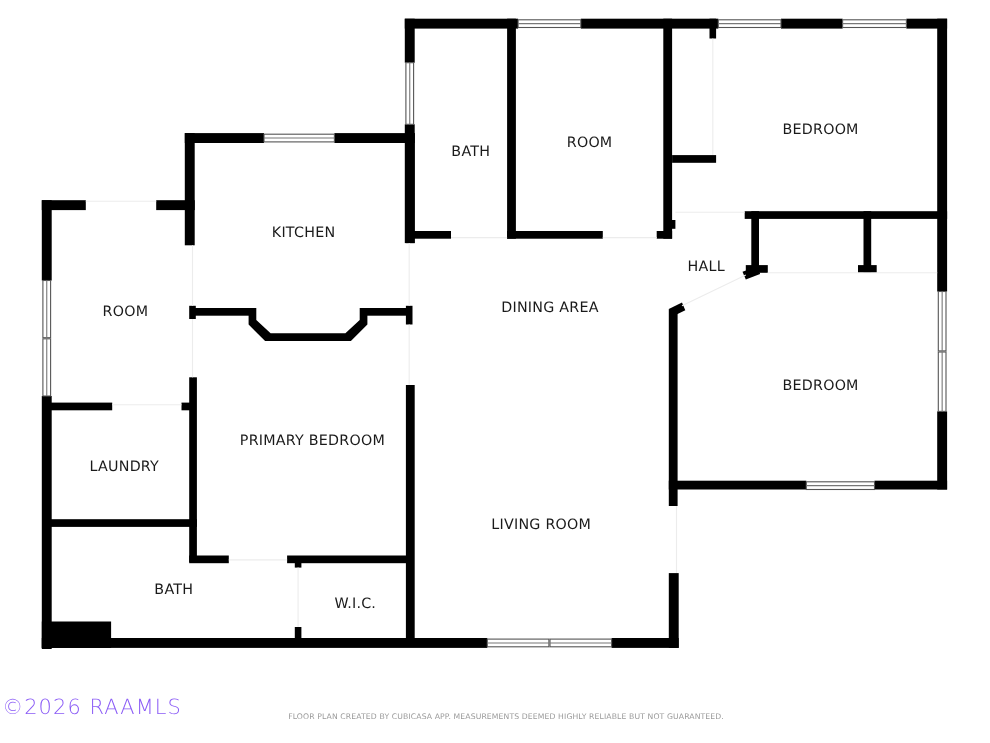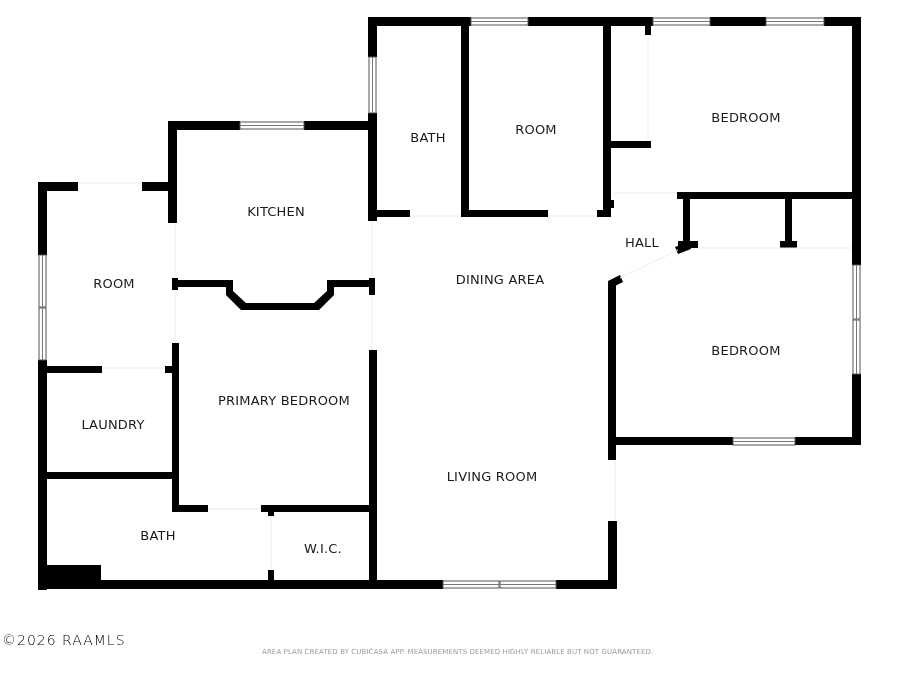--- a/index.html
+++ b/index.html
@@ -3,21 +3,21 @@
   <meta charset="utf-8">
   <style>
     html, body { margin: 0; padding: 0; background: #ffffff; }
     body { width: 900px; height: 675px; position: relative; overflow: hidden; font-family: "DejaVu Sans", sans-serif; }
     #plan { position: absolute; left: 0; top: 0; width: 900px; height: 675px; }
     .wall { fill: #000000; }
     .win rect.frame { fill: #ffffff; stroke: #555555; stroke-width: 1; }
     .win line { stroke: #777777; stroke-width: 1; }
     .room-label { font-family: "DejaVu Sans", sans-serif; font-size: 13px; fill: #1a1a1a; text-anchor: middle; dominant-baseline: middle; letter-spacing: 0.2px; }
     .door-gap { stroke: #ececec; stroke-width: 1; }
-    .copyright { position: absolute; left: 2px; top: 632px; font-family: "DejaVu Sans", sans-serif; font-size: 14px; color: #000000; letter-spacing: 1px; font-weight: 300; }
+    .copyright { position: absolute; left: 2px; top: 632px; font-family: "DejaVu Sans", sans-serif; font-size: 19px; color: #8b5cf6; letter-spacing: 1px; font-weight: 300; }
     .disclaimer { position: absolute; left: 262px; top: 648px; font-family: "DejaVu Sans", sans-serif; font-size: 7px; color: #9a9a9a; letter-spacing: 0.1px; }
   </style>
 </head>
 <body>
 
 <svg id="plan" viewBox="0 0 900 675" xmlns="http://www.w3.org/2000/svg">
   <g class="walls">
 
     <rect class="wall" x="368" y="17" width="103" height="9"></rect>
     <rect class="wall" x="528" y="17" width="125" height="9"></rect>
@@ -176,13 +176,13 @@
       <text class="room-label" x="746" y="351">BEDROOM</text>
       <text class="room-label" x="284" y="401">PRIMARY BEDROOM</text>
       <text class="room-label" x="113" y="425">LAUNDRY</text>
       <text class="room-label" x="492" y="477">LIVING ROOM</text>
       <text class="room-label" x="158" y="536">BATH</text>
       <text class="room-label" x="323" y="549">W.I.C.</text>
     </g>
 </svg>
 
 <div class="copyright">©2026 RAAMLS</div>
-<div class="disclaimer">AREA PLAN CREATED BY CUBICASA APP. MEASUREMENTS DEEMED HIGHLY RELIABLE BUT NOT GUARANTEED.</div>
+<div class="disclaimer">FLOOR PLAN CREATED BY CUBICASA APP. MEASUREMENTS DEEMED HIGHLY RELIABLE BUT NOT GUARANTEED.</div>
 
 </body></html>

